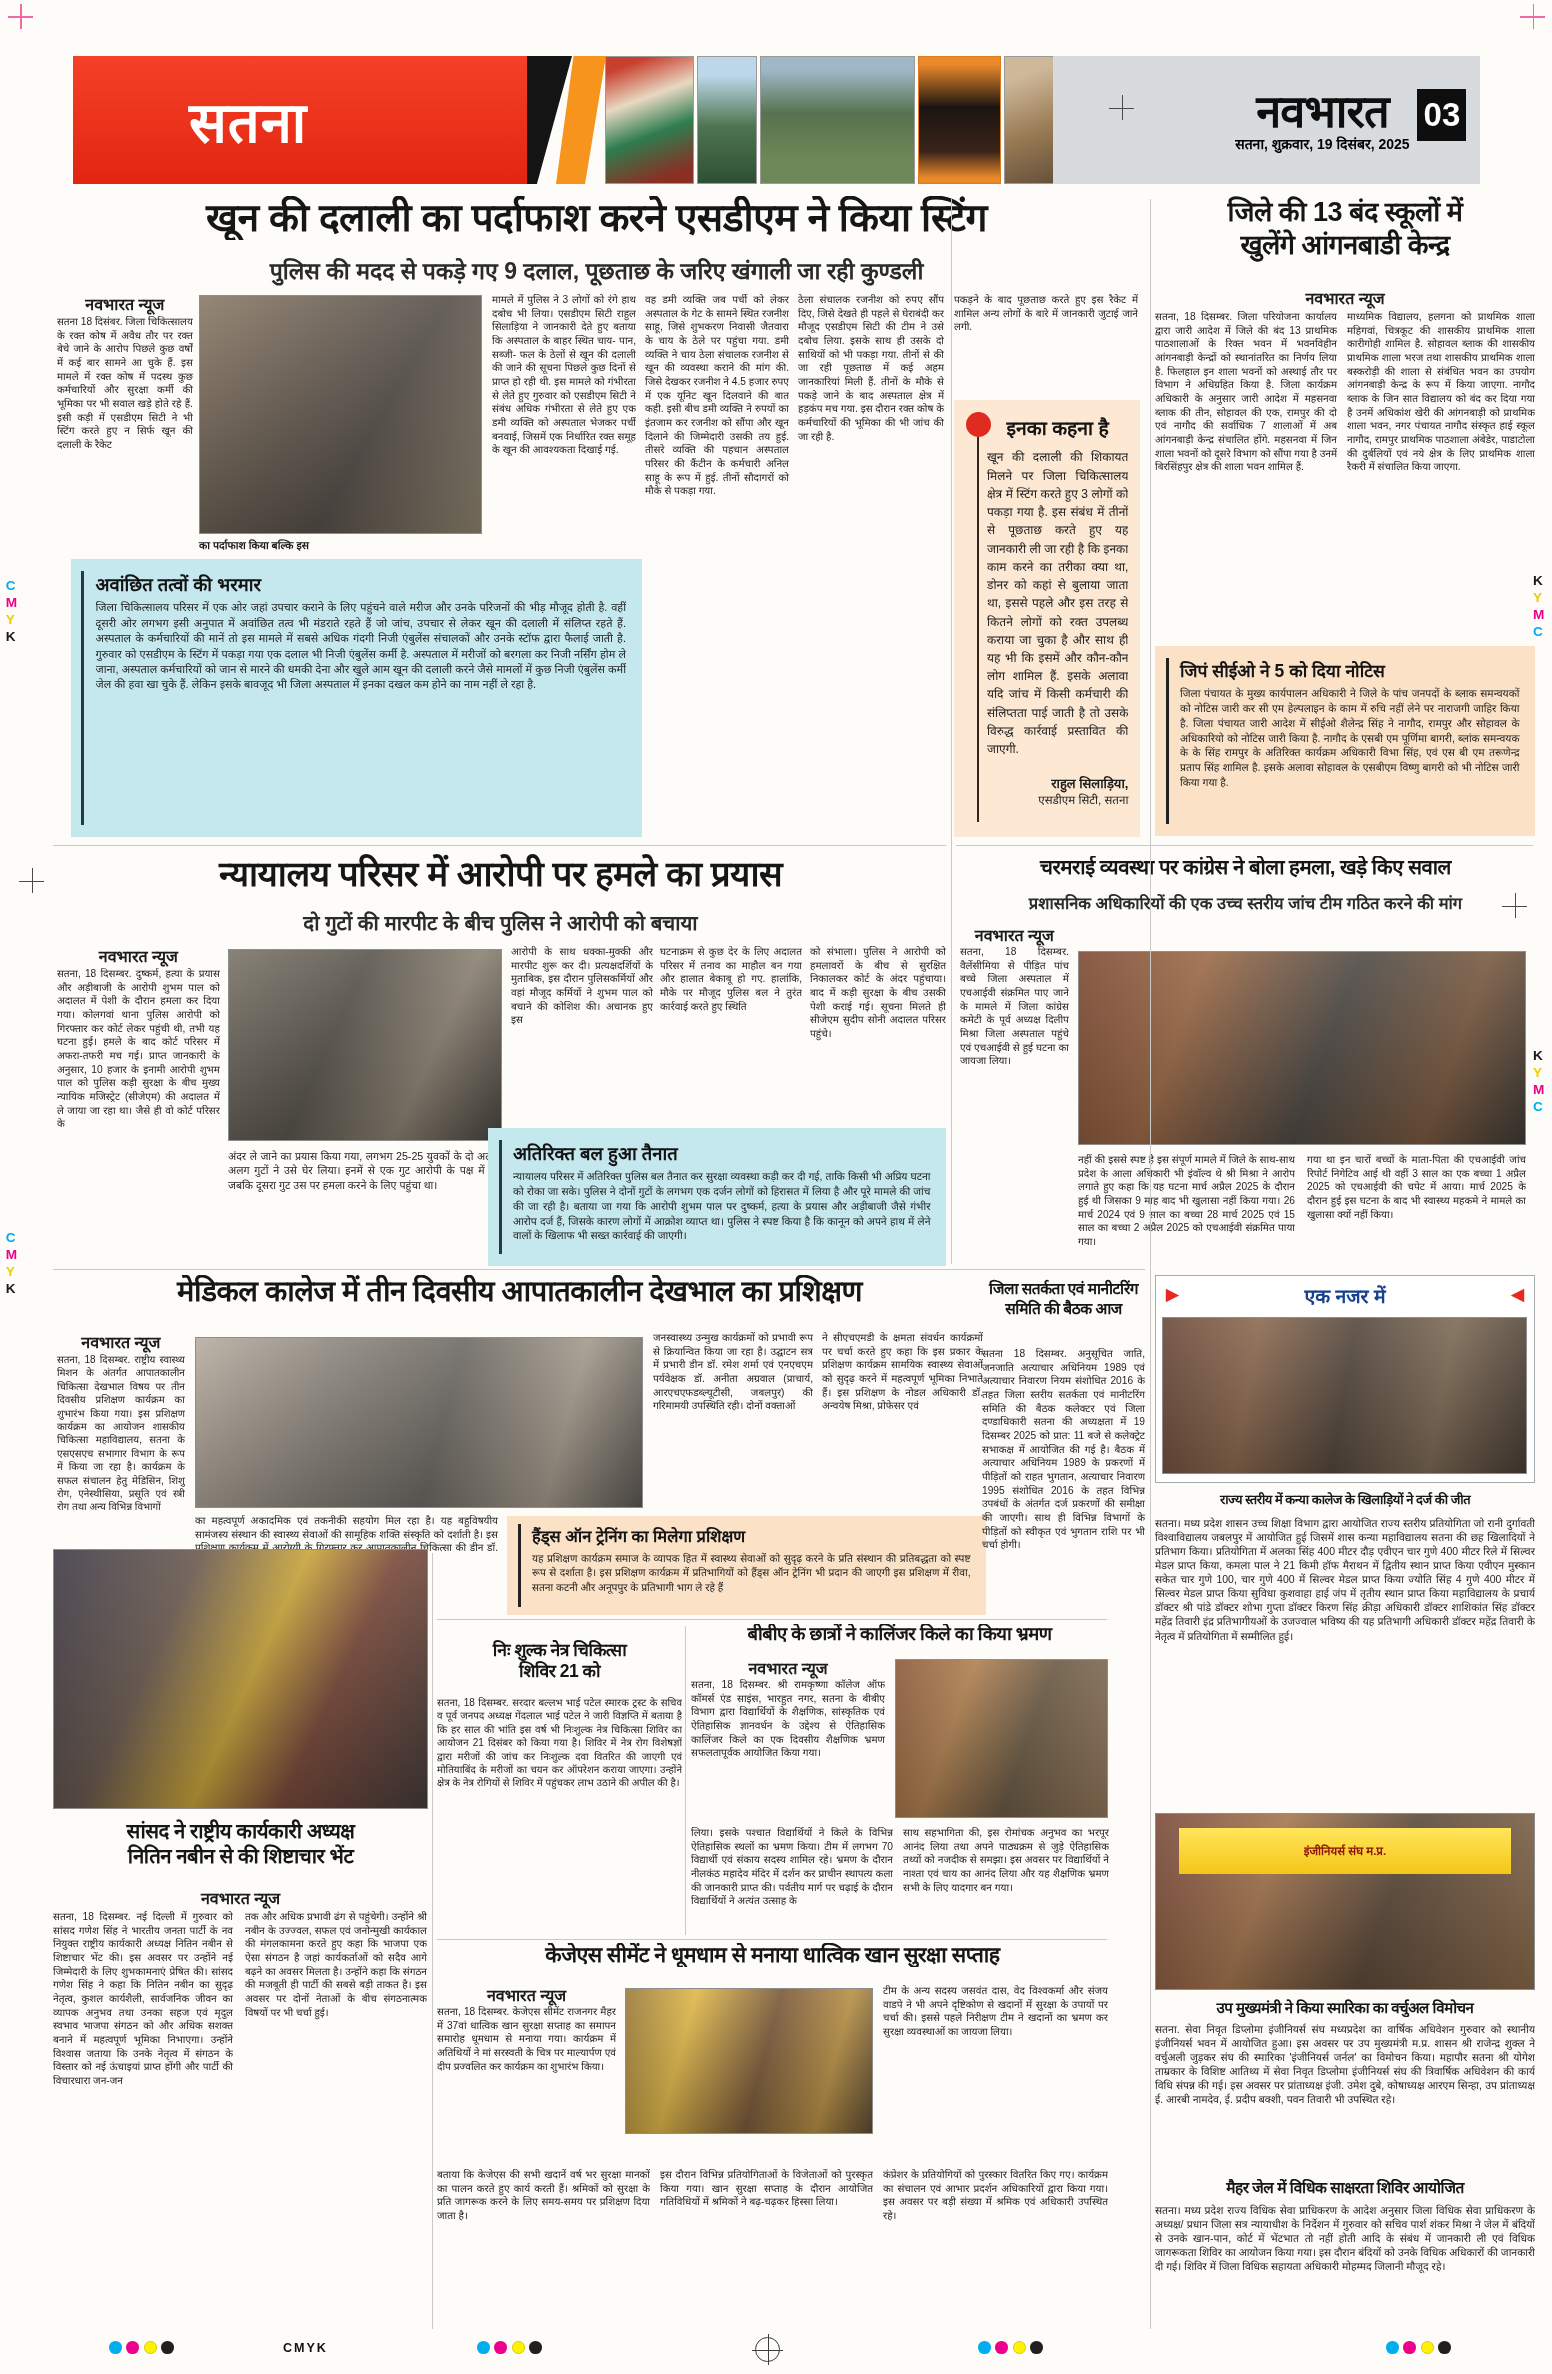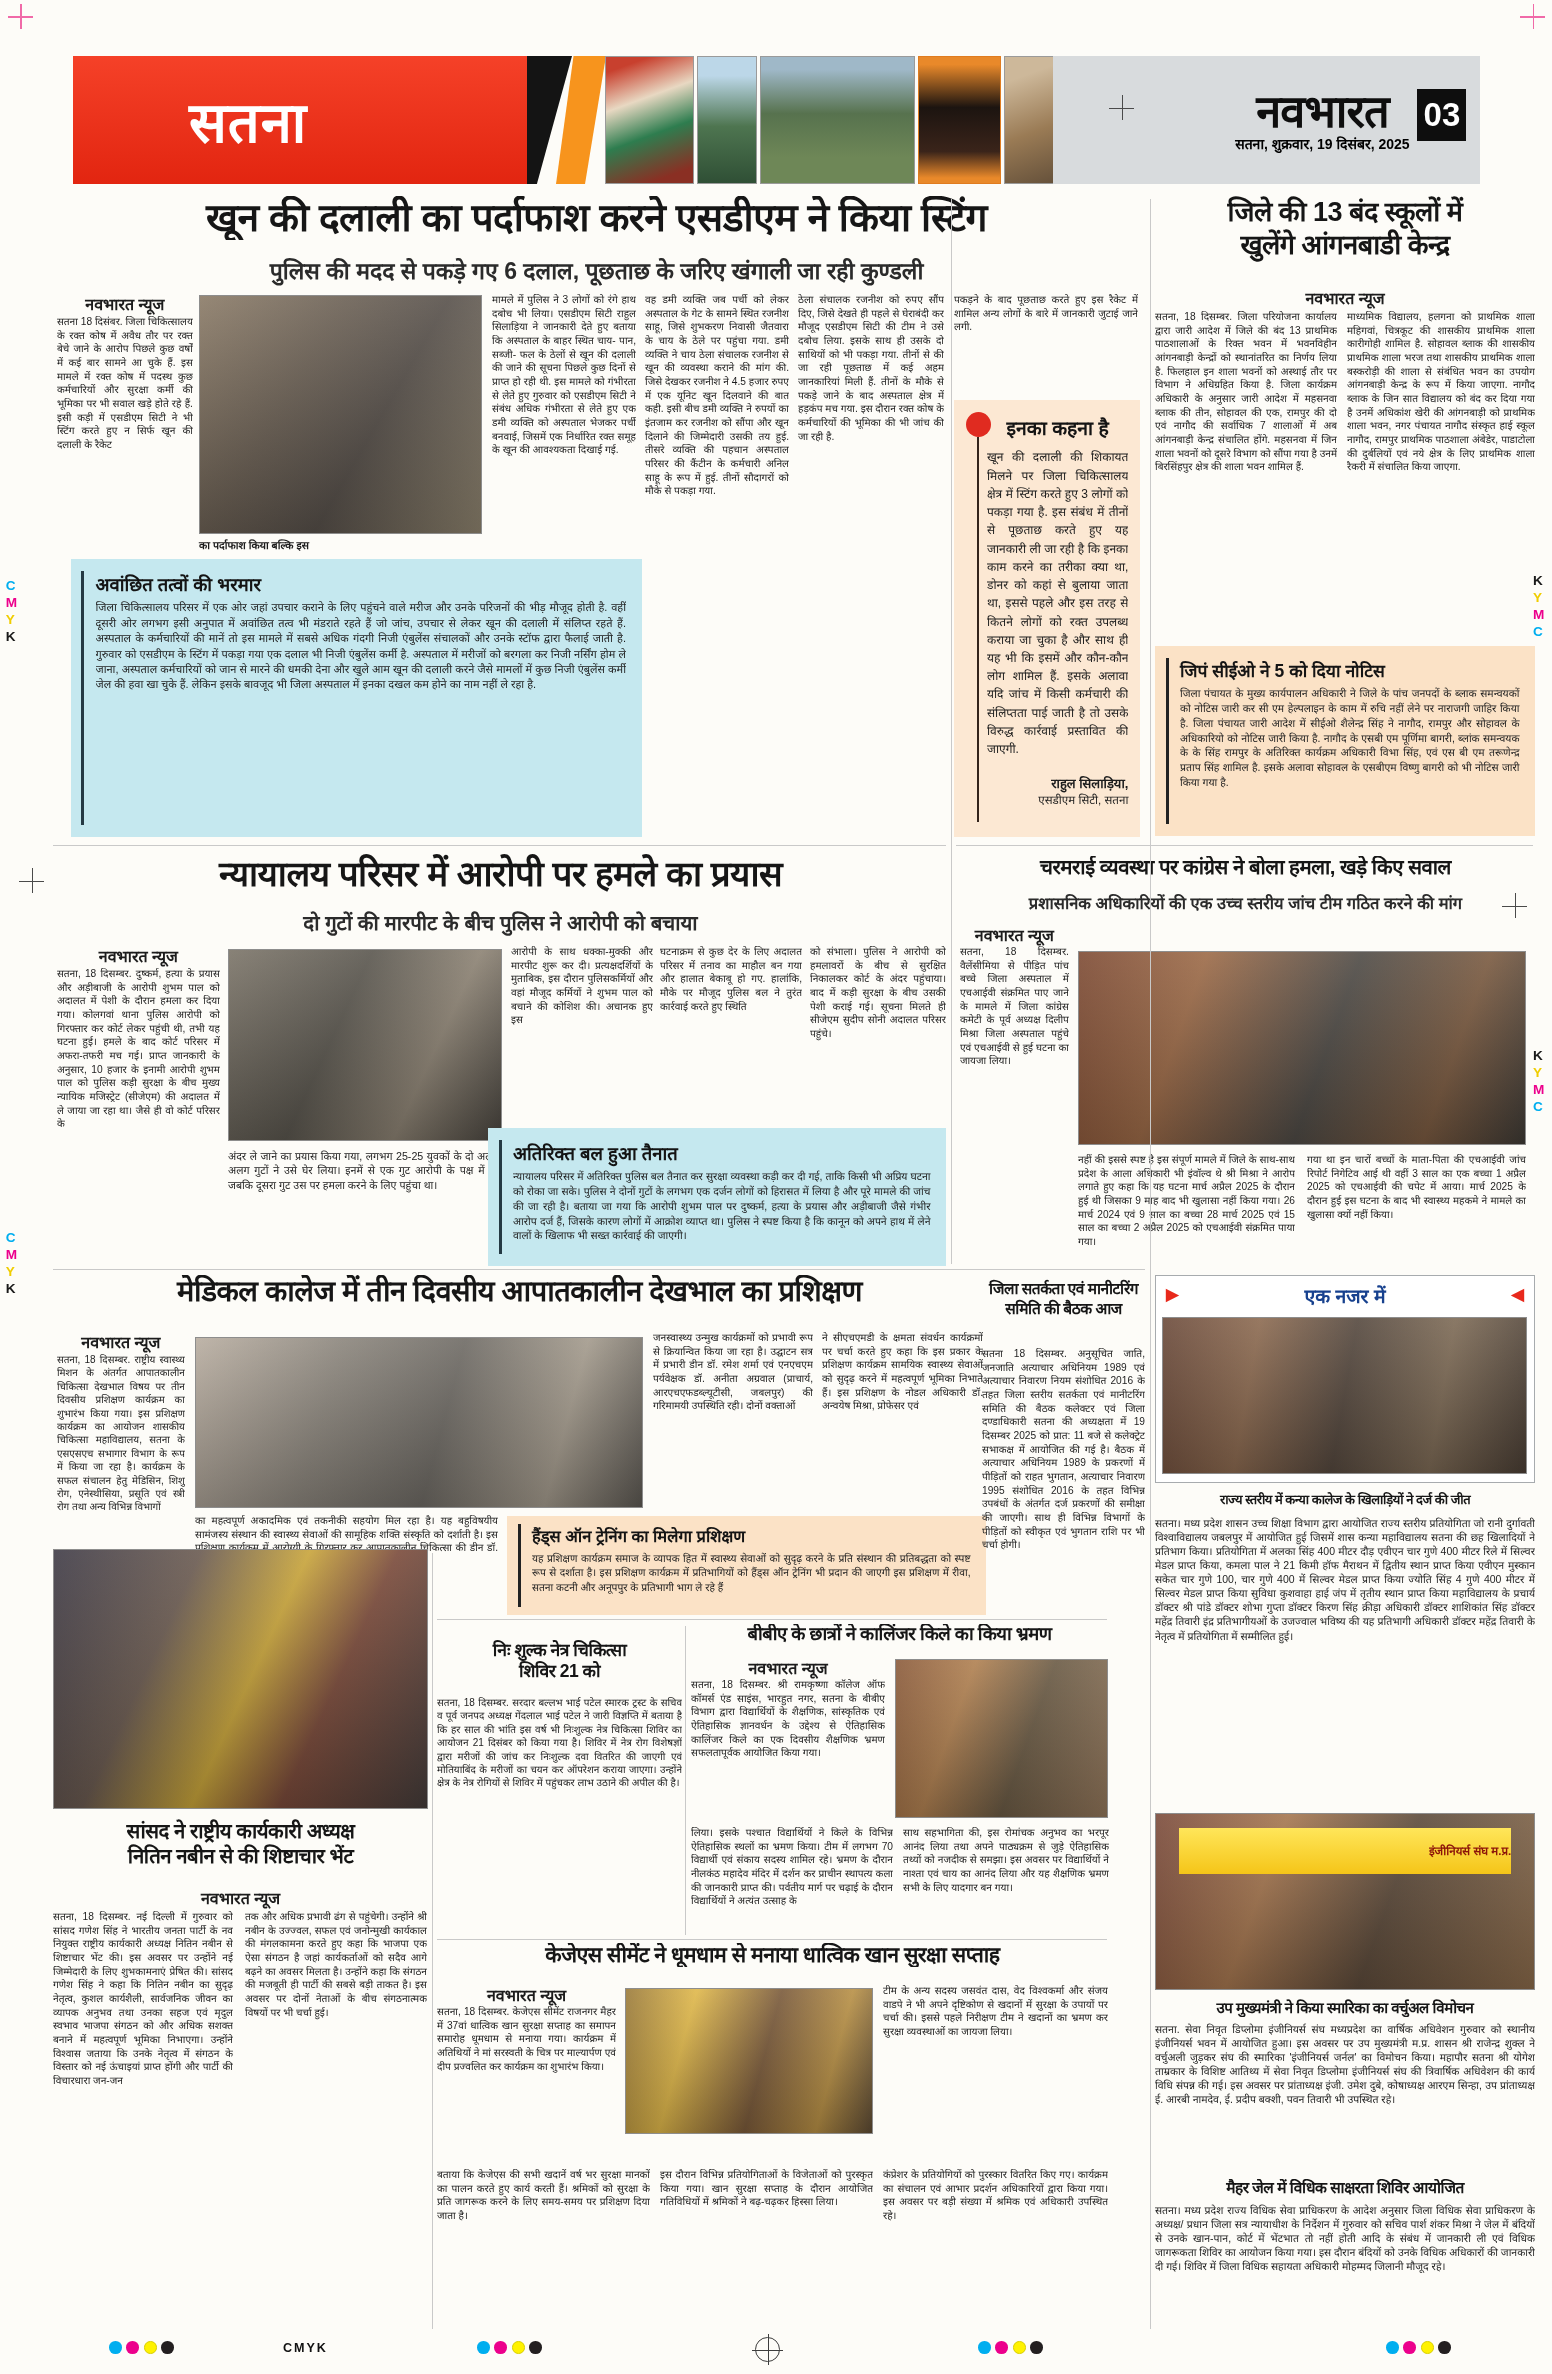--- a/index.html
+++ b/index.html
@@ -54,21 +54,21 @@
   .regc:before{content:"";position:absolute;left:50%;top:-3.9px;bottom:-3.9px;width:1.3px;background:#3d3d3d;}
   .regc:after{content:"";position:absolute;top:50%;left:-3.9px;right:-3.9px;height:1.3px;background:#3d3d3d;}
   .vcmyk{position:absolute;display:flex;flex-direction:column;gap:0px;font-size:13.6px;font-weight:800;line-height:1.25;}
   .lc{color:#00aeef}.lm{color:#ec008c}.ly{color:#f0cd00}.lk{color:#1a1a1a}
   .dots{position:absolute;display:flex;gap:4.9px;}
   .dot{width:12.6px;height:12.6px;border-radius:50%;display:block;}
   .dc{background:#00aeef}.dm{background:#ec008c}.dy{background:#fff200;border:1px solid #d9cf00;box-sizing:border-box}.dk{background:#231f20}
   .cmyk-label{position:absolute;font-size:12.6px;font-weight:800;color:#111;letter-spacing:1.9px;}
   .cap-frag{font-weight:700;font-size:10.7px;}
   .banner{position:absolute;left:6%;top:8%;width:88%;height:26%;background:linear-gradient(180deg,#ffe65a,#f5c518);
-          display:flex;align-items:center;justify-content:flex-end;z-index:2;}
+          display:flex;align-items:center;justify-content:center;z-index:2;}
   .banner span{font-size:11.6px;font-weight:800;color:#8c1409;white-space:nowrap;overflow:hidden;}
 </style>
 </head>
 <body>
 
 <div class="page">
 
   <div class="reg pink" style="left:7.8px;top:3.9px;"></div>
   <div class="reg pink" style="left:1520px;top:3.9px;"></div>
 
@@ -94,21 +94,21 @@
           <div class="brand">नवभारत</div>
           <div class="dateline">सतना, शुक्रवार, 19 दिसंबर, 2025</div>
         </div>
         <div class="pagebox">03</div>
       </div>
     </div>
   </div>
 
   <div class="sec" style="left:53px;top:194px;width:1087px;height:648px;">
     <div class="hl" style="left:0;top:1.9px;width:100%;font-size:39px;position:absolute;">खून की दलाली का पर्दाफाश करने एसडीएम ने किया स्टिंग</div>
-    <div class="sub" style="left:0;top:60px;width:100%;font-size:23px;position:absolute;">पुलिस की मदद से पकड़े गए 6 दलाल, पूछताछ के जरिए खंगाली जा रही कुण्डली</div>
+    <div class="sub" style="left:0;top:60px;width:100%;font-size:23px;position:absolute;">पुलिस की मदद से पकड़े गए 9 दलाल, पूछताछ के जरिए खंगाली जा रही कुण्डली</div>
 
     <div class="abs" style="left:3.9px;top:99px;width:136px;height:264px;">
       <div class="byline">नवभारत न्यूज</div>
       <div class="bt" style="height:243px;">सतना 18 दिसंबर. जिला चिकित्सालय के रक्त कोष में अवैध तौर पर रक्त बेचे जाने के आरोप पिछले कुछ वर्षों में कई बार सामने आ चुके हैं. इस मामले में रक्त कोष में पदस्थ कुछ कर्मचारियों और सुरक्षा कर्मी की भूमिका पर भी सवाल खड़े होते रहे हैं. इसी कड़ी में एसडीएम सिटी ने भी स्टिंग करते हुए न सिर्फ खून की दलाली के रैकेट</div>
     </div>
 
     <div class="photo" style="left:146px;top:101px;width:283px;height:239px;background:
          linear-gradient(120deg,#8a7a66 0%,#6b6054 35%,#57504a 60%,#8f846f 100%);"></div>
     <div class="abs cap-frag" style="left:146px;top:344px;width:283px;">का पर्दाफाश किया बल्कि इस</div>
 

